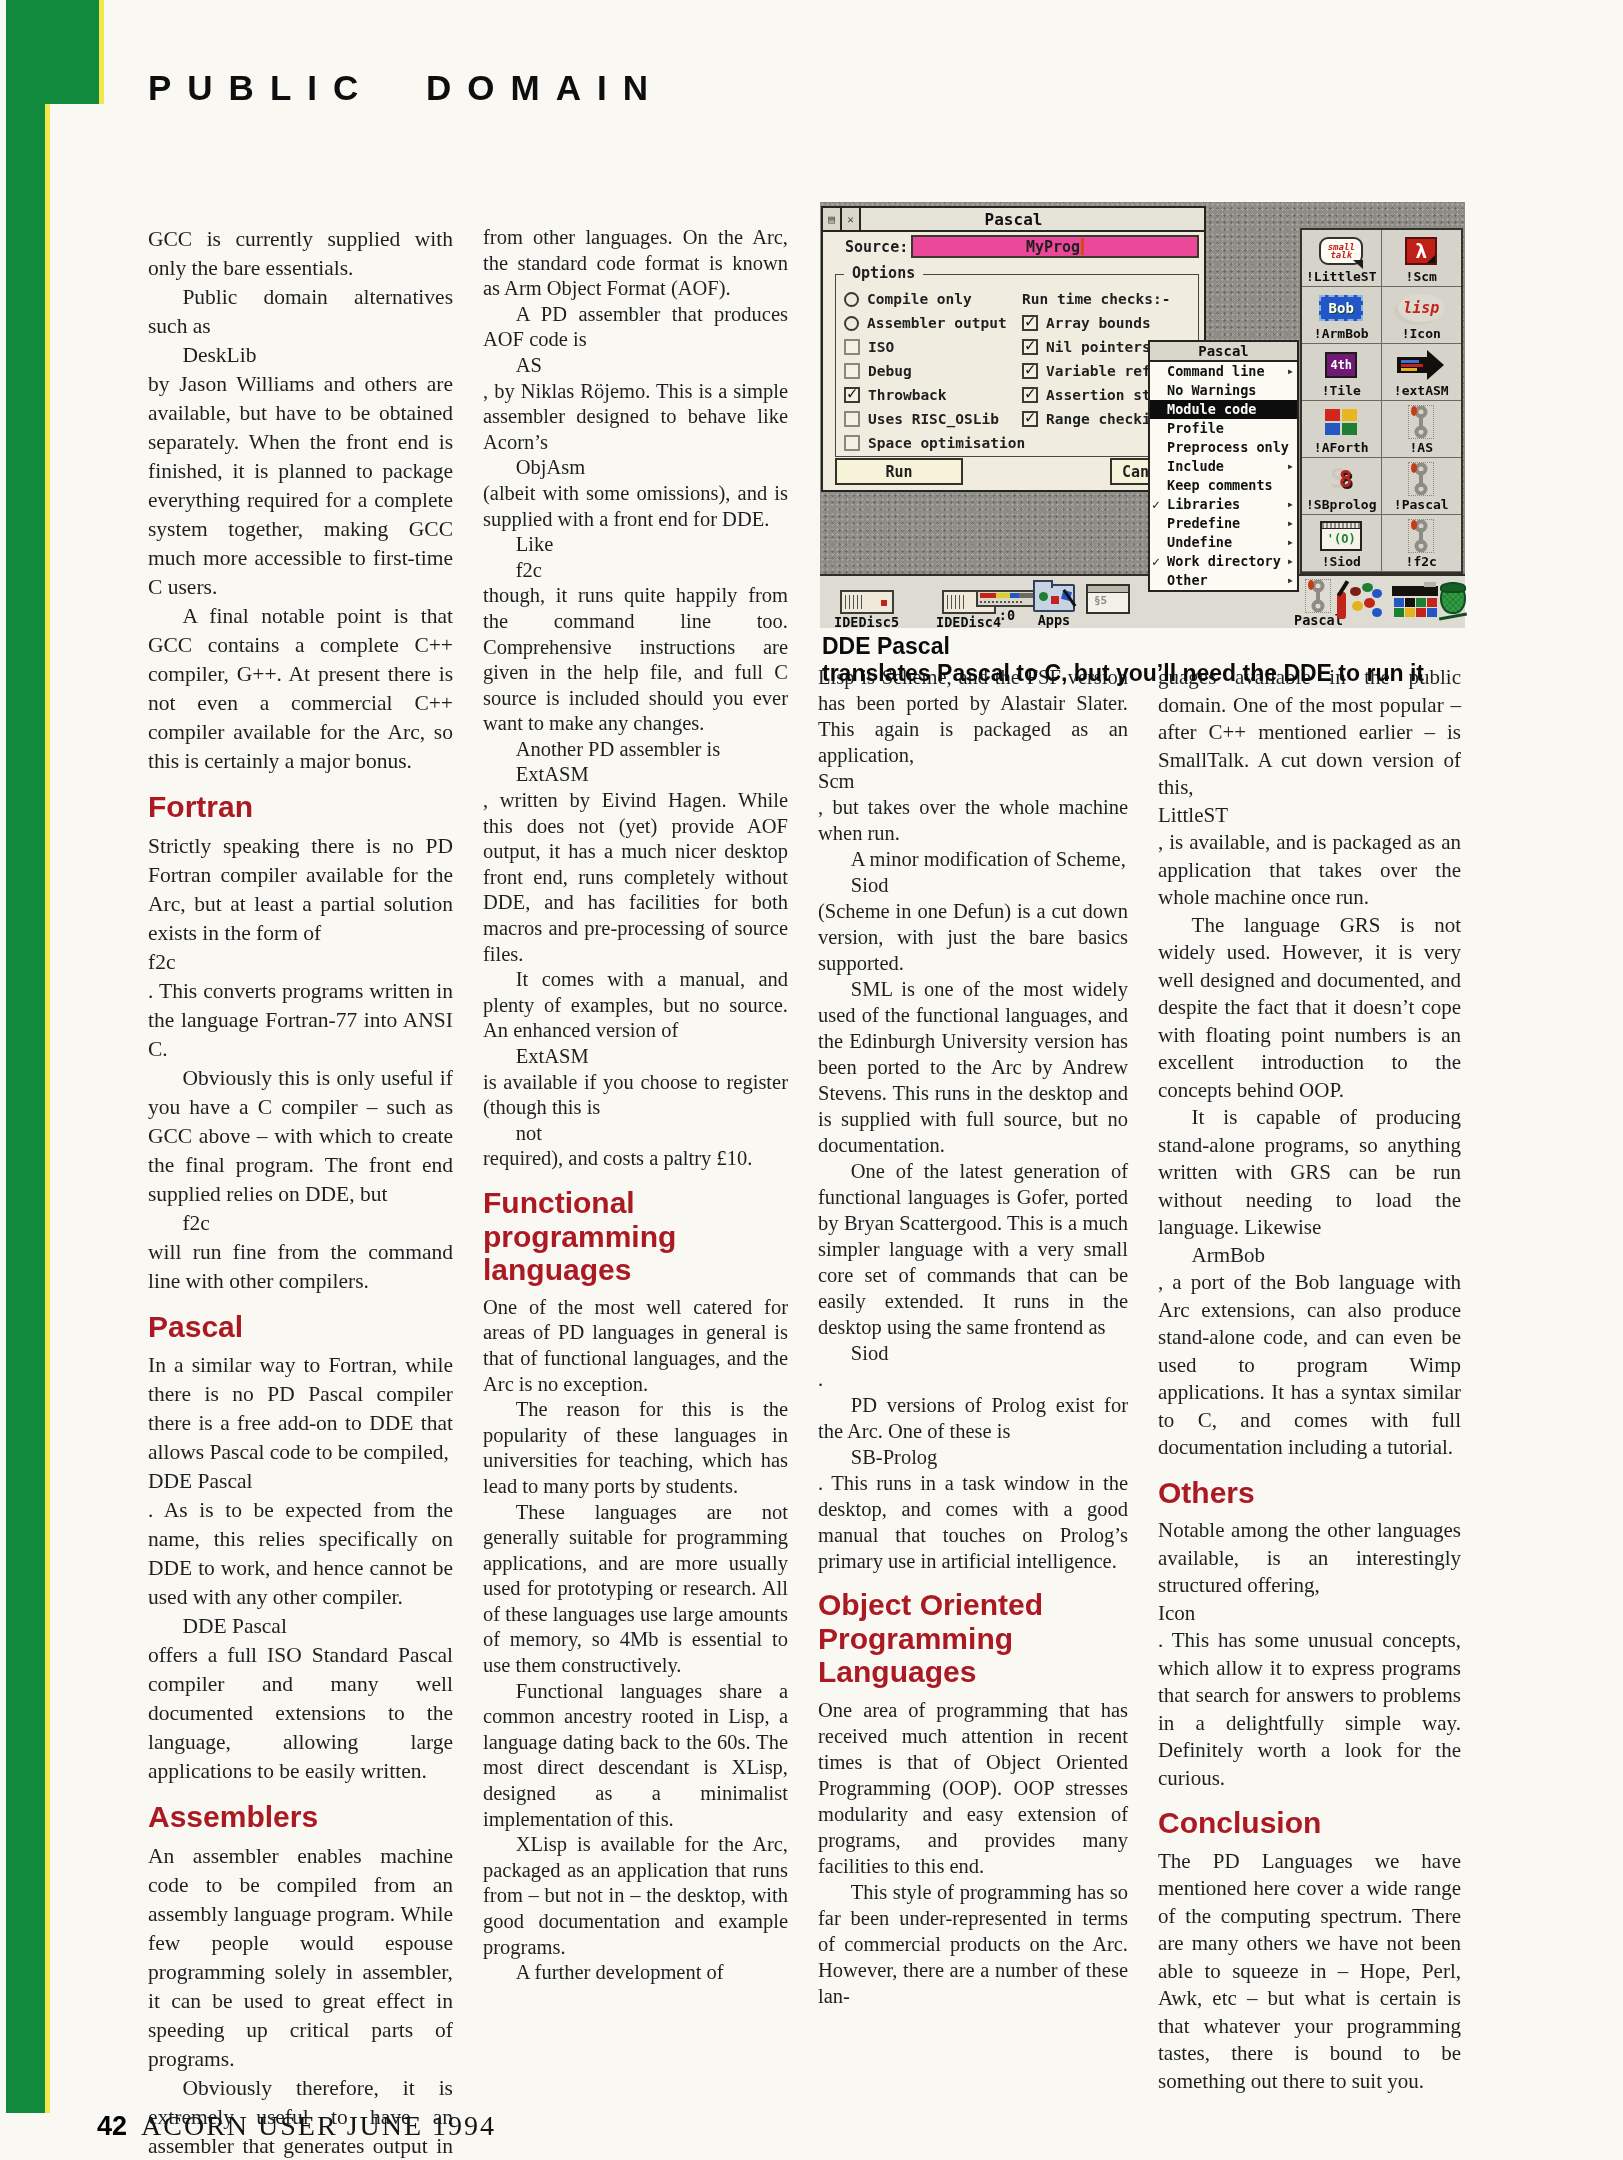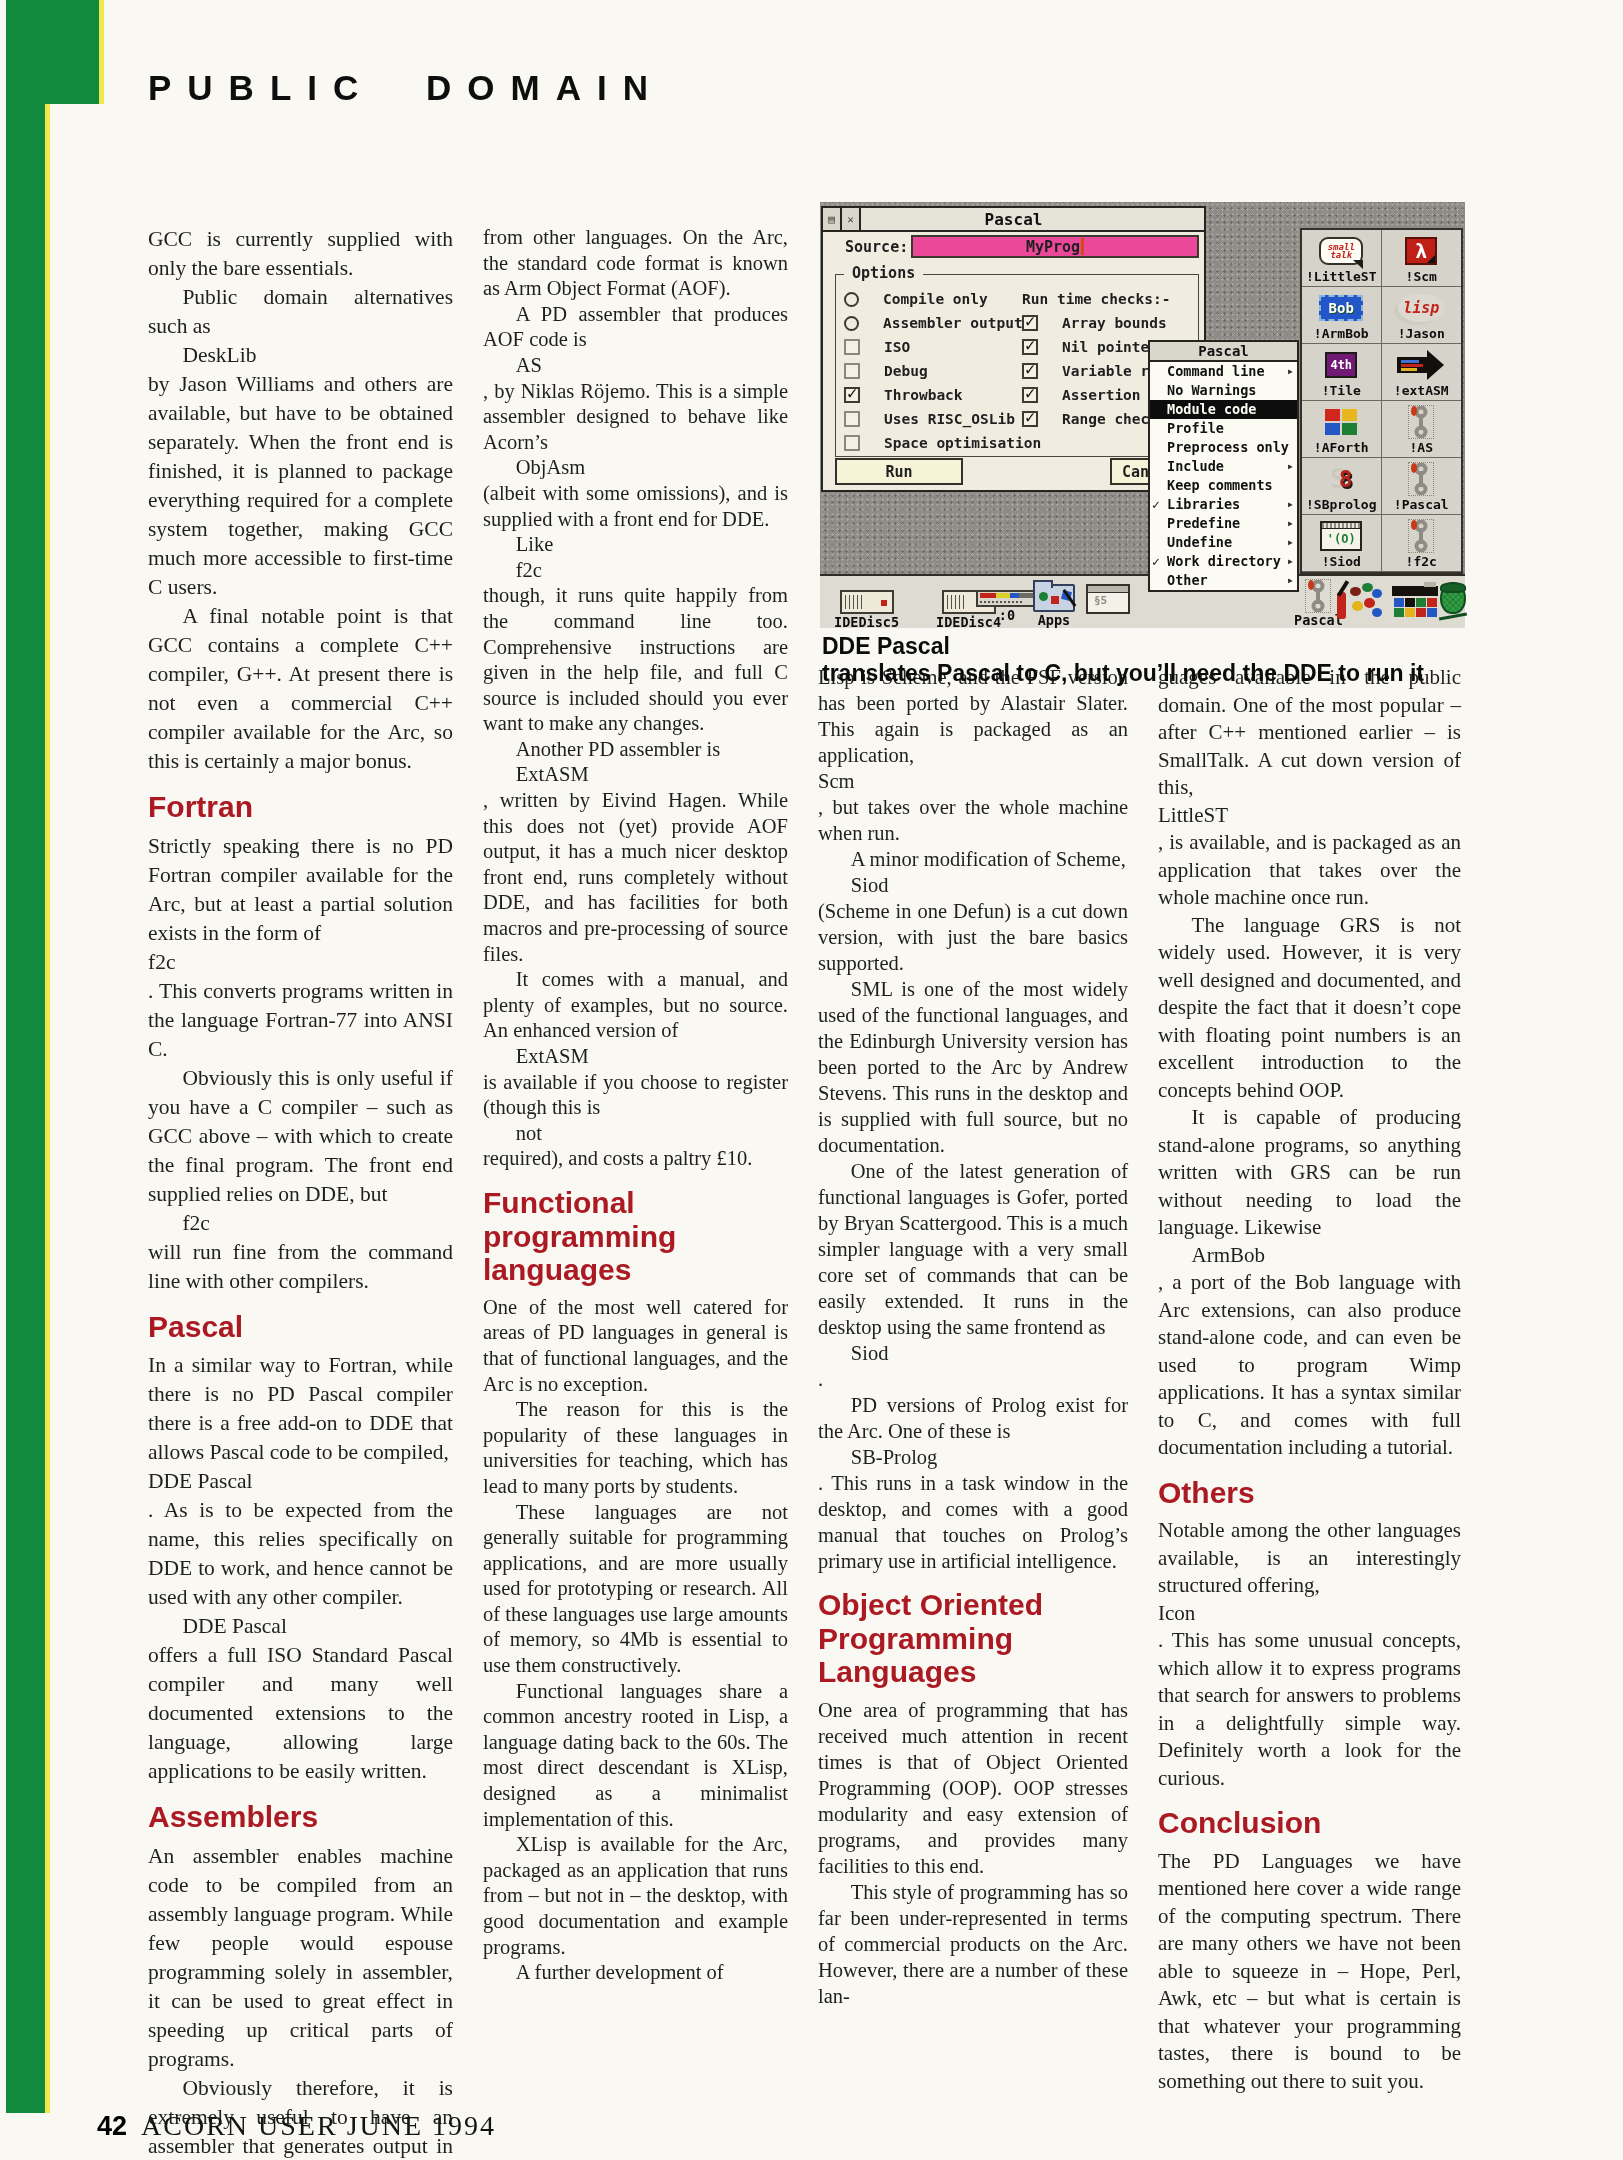--- a/index.html
+++ b/index.html
@@ -39,21 +39,21 @@
   .dlg-tb{position:relative;height:24px;background:#e6e3d8;border-bottom:2px solid #26241f;display:flex;align-items:center;}
   .tb-btn{width:19px;height:100%;border-right:2px solid #26241f;display:flex;align-items:center;justify-content:center;font-size:11px;color:#4a4841;background:#d9d6cb;}
   .dlg-title{position:absolute;left:0;right:0;text-align:center;font-weight:700;font-size:16px;color:#111;}
   .src-row{position:absolute;left:0;top:27px;width:100%;height:24px;}
   .src-label{position:absolute;left:22px;top:3px;font-weight:700;font-size:15px;}
   .src-field{position:absolute;left:88px;top:0;width:288px;height:23px;background:#ec4899;border:2px solid #3a382f;display:flex;align-items:center;justify-content:center;font-weight:700;font-size:15px;}
   .caret{display:inline-block;width:3px;height:17px;background:#d2491a;margin-left:1px;}
   .opt-box{position:absolute;left:12px;top:66px;width:364px;height:183px;border:1.5px solid #4a473e;}
   .opt-legend{position:absolute;left:8px;top:-11px;background:var(--dlg-cream);padding:0 8px;font-weight:700;font-size:15px;}
   .opt-col{position:absolute;left:8px;top:12px;}
-  .opt-row{display:flex;align-items:center;height:24px;gap:24px;}
+  .opt-row{display:flex;align-items:center;height:24px;gap:8px;}
   .opt-row .lbl{font-weight:700;font-size:14.5px;white-space:nowrap;}
   .radio{width:15px;height:15px;border:2.5px solid #3c3a32;border-radius:50%;background:transparent;flex:none;}
   .chk{width:16px;height:16px;border:2px solid #3c3a32;background:#f4f1e4;flex:none;position:relative;font-weight:700;}
   .chk span{position:absolute;left:1px;top:-4px;font-size:17px;line-height:17px;color:#111;}
   .chk.off{border-color:#8a877c;}
   .checks-col{position:absolute;left:186px;top:12px;}
   .rt-label{height:24px;display:flex;align-items:center;font-weight:700;font-size:14.5px;white-space:nowrap;}
   .btn{position:absolute;top:250px;height:27px;background:#f7f3d8;border:2px solid #33312a;display:flex;align-items:center;font-weight:700;font-size:15px;}
   .btn-run{left:12px;width:128px;justify-content:center;}
   .btn-cancel{left:287px;width:96px;padding-left:10px;justify-content:flex-start;}
@@ -341,21 +341,21 @@
           </div>
         </div>
       <div class="app-label">!ArmBob</div>
     </div>
     <div class="cell">
       <div class="app-art">
           <div class="cloud">
             <b>lisp</b>
           </div>
         </div>
-      <div class="app-label">!Jason</div>
+      <div class="app-label">!Icon</div>
     </div>
     <div class="cell">
       <div class="app-art">
           <div class="tile4">
             <span>4th</span>
           </div>
         </div>
       <div class="app-label">!Tile</div>
     </div>
     <div class="cell">

